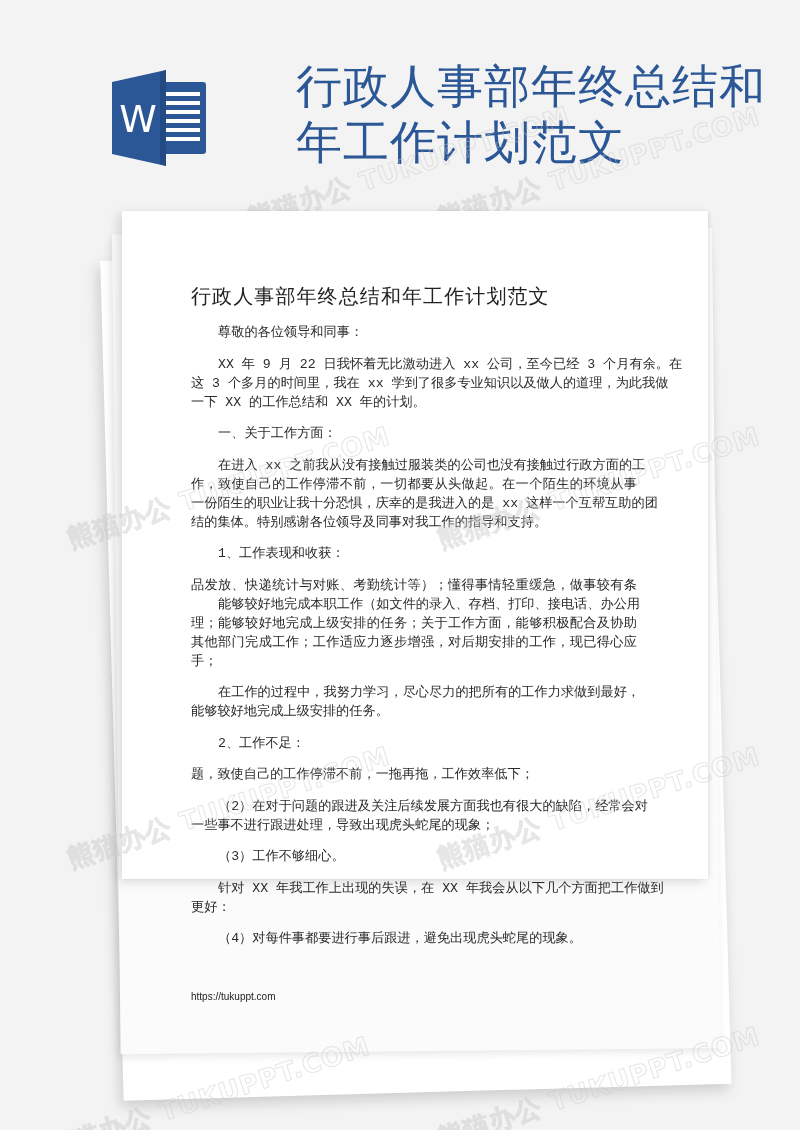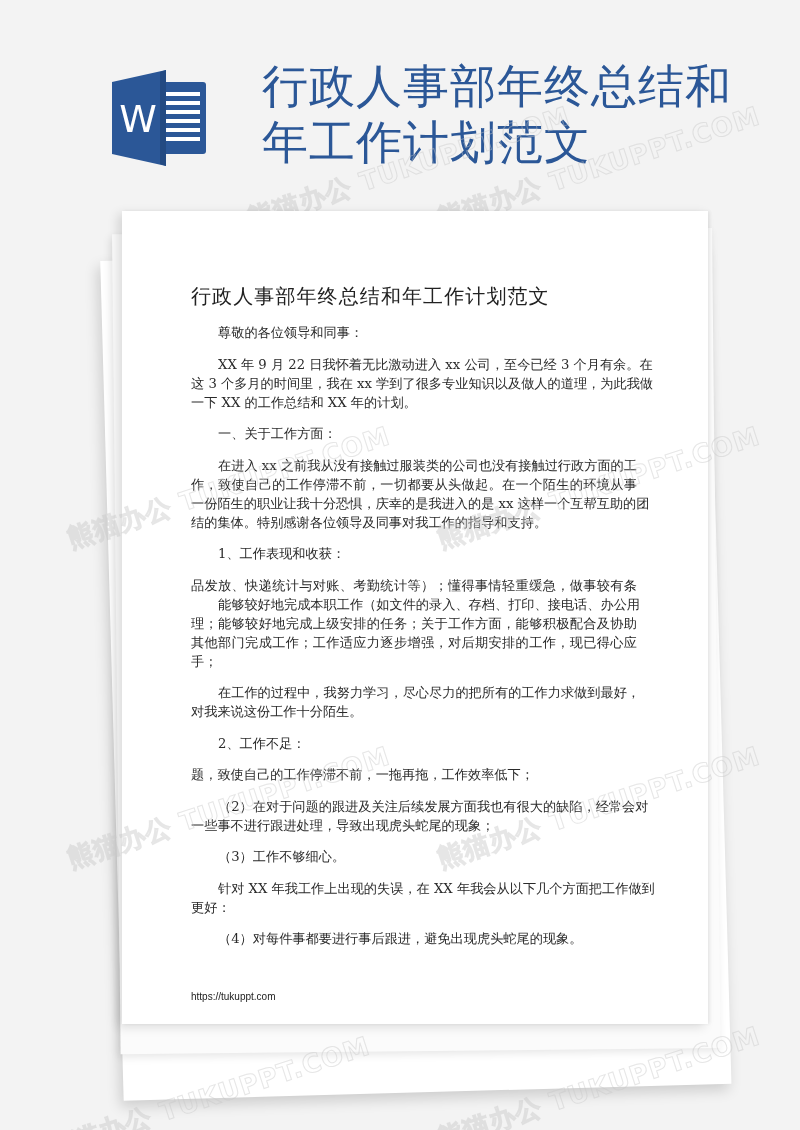--- a/index.html
+++ b/index.html
@@ -10,50 +10,50 @@
       font-family: "DejaVu Serif", "Liberation Serif", serif;
     }
     .header { position: absolute; left: 0; top: 0; width: 800px; height: 210px; }
     .word-icon { position: absolute; left: 110px; top: 70px; width: 100px; height: 96px; }
     .banner-title {
       position: absolute; left: 262px; top: 58px;
       font-family: "DejaVu Sans", "Liberation Sans", sans-serif;
       color: #2b5797; font-size: 46px; line-height: 56px;
       letter-spacing: 1px; margin: 0; font-weight: normal;
     }
-    .banner-title span { display: block; white-space: nowrap; }
+    .banner-title span { display: block; white-space: nowrap; margin-left: 34px; }
 
     .back-page {
       position: absolute; left: 100px; top: 244px; width: 608px; height: 840px;
       background: #ffffff;
       transform: rotate(-1.6deg); transform-origin: 100% 0%;
       box-shadow: -3px 6px 14px rgba(0,0,0,0.16);
     }
     .back-page-2 {
       position: absolute; left: 112px; top: 228px; width: 600px; height: 820px;
       background: #fbfbfb;
       transform: rotate(-0.6deg); transform-origin: 100% 0%;
       box-shadow: -2px 3px 8px rgba(0,0,0,0.10);
     }
     .page {
-      position: absolute; left: 122px; top: 211px; width: 586px; height: 813px;
+      position: absolute; left: 122px; top: 211px; width: 586px; height: 668px;
       background: #ffffff;
       box-shadow: -4px 3px 10px rgba(0,0,0,0.13), 2px 0 3px rgba(0,0,0,0.06);
     }
     .doc-title {
       position: absolute; left: 69px; top: 72px; margin: 0;
       font-size: 20px; line-height: 26px; font-weight: normal; color: #222;
       letter-spacing: 1.1px; white-space: nowrap;
     }
     .doc-body {
       position: absolute; left: 69px; top: 112px; width: 446px;
       font-size: 13.2px; line-height: 19px; color: #2a2a2a;
     }
     .para { margin: 0 0 12.5px 0; }
-    .line { display: block; white-space: nowrap; text-align: justify; text-align-last: justify; }
+    .line { display: block; white-space: nowrap; text-align: justify; text-align-last: justify; font-family: Liberation Mono, monospace; }
     .line.last { text-align-last: left; }
     .indent { padding-left: 27px; }
     .footer-url {
       position: absolute; left: 69px; top: 780px;
       font-family: "Liberation Sans", "DejaVu Sans", sans-serif;
       font-size: 10px; color: #222;
     }
     .watermark {
       position: absolute; font-family: "DejaVu Sans", sans-serif; font-weight: bold;
       font-size: 26px; color: rgba(255,255,255,0.0);
@@ -117,21 +117,21 @@
       </p>
       <p class="para">
         <span class="line">品发放、快递统计与对账、考勤统计等）；懂得事情轻重缓急，做事较有条</span>
         <span class="line indent">能够较好地完成本职工作（如文件的录入、存档、打印、接电话、办公用</span>
         <span class="line">理；能够较好地完成上级安排的任务；关于工作方面，能够积极配合及协助</span>
         <span class="line">其他部门完成工作；工作适应力逐步增强，对后期安排的工作，现已得心应</span>
         <span class="line last">手；</span>
       </p>
       <p class="para">
         <span class="line indent">在工作的过程中，我努力学习，尽心尽力的把所有的工作力求做到最好，</span>
-        <span class="line last">对我来说这份工作十分陌生。</span>
+        <span class="line last">能够较好地完成上级安排的任务。</span>
       </p>
       <p class="para">
         <span class="line indent last">2、工作不足：</span>
       </p>
       <p class="para">
         <span class="line last">题，致使自己的工作停滞不前，一拖再拖，工作效率低下；</span>
       </p>
       <p class="para">
         <span class="line indent">（2）在对于问题的跟进及关注后续发展方面我也有很大的缺陷，经常会对</span>
         <span class="line last">一些事不进行跟进处理，导致出现虎头蛇尾的现象；</span>

